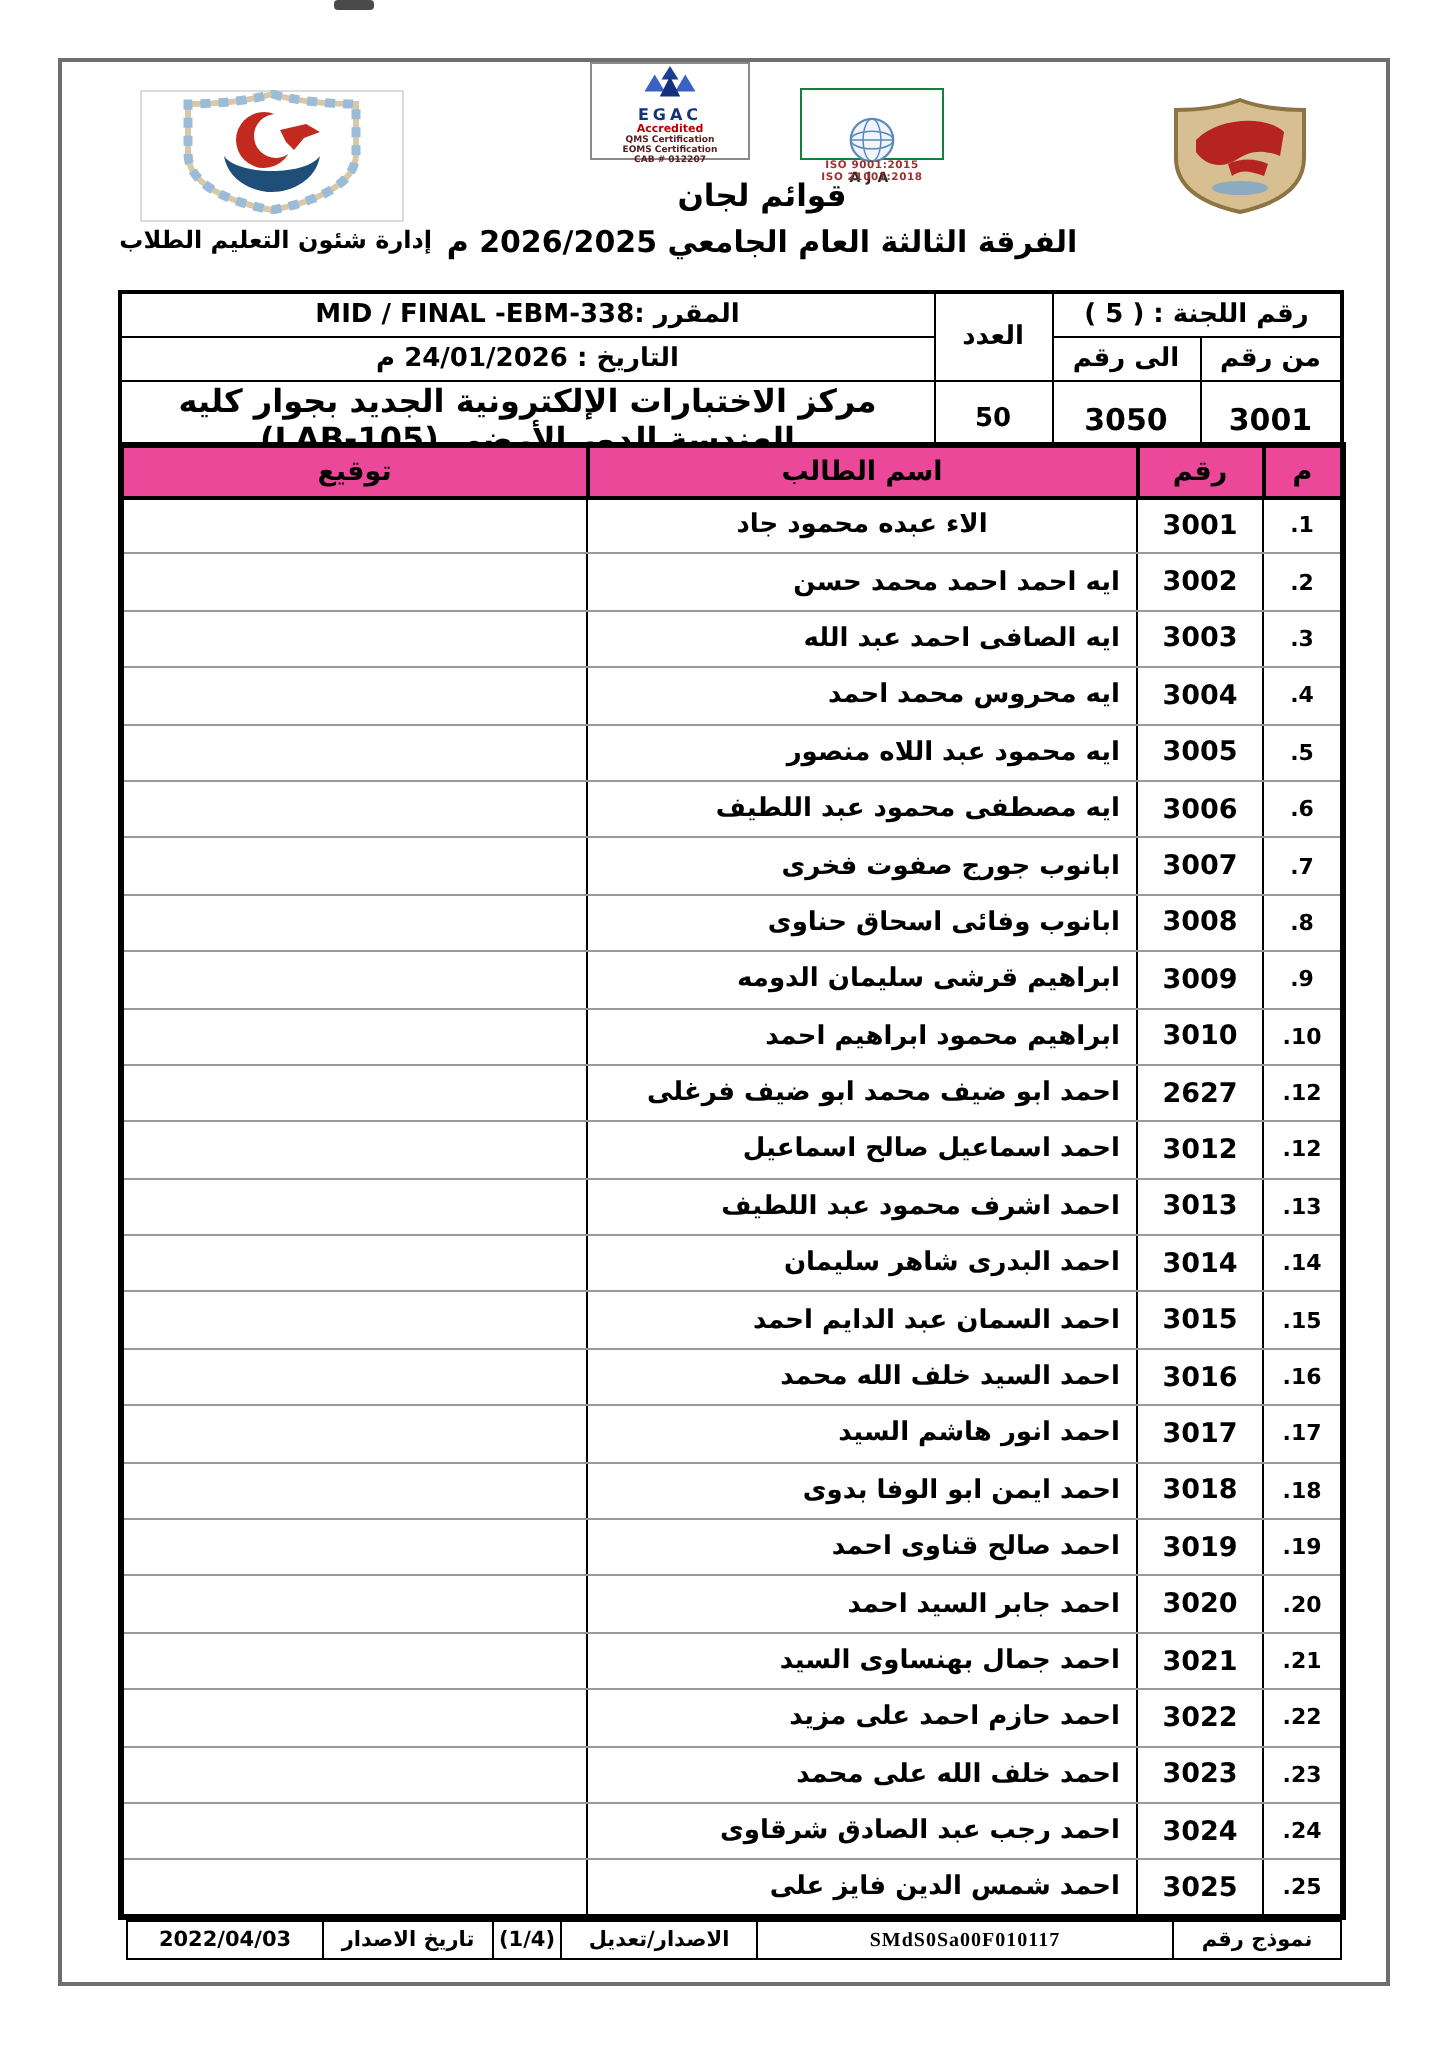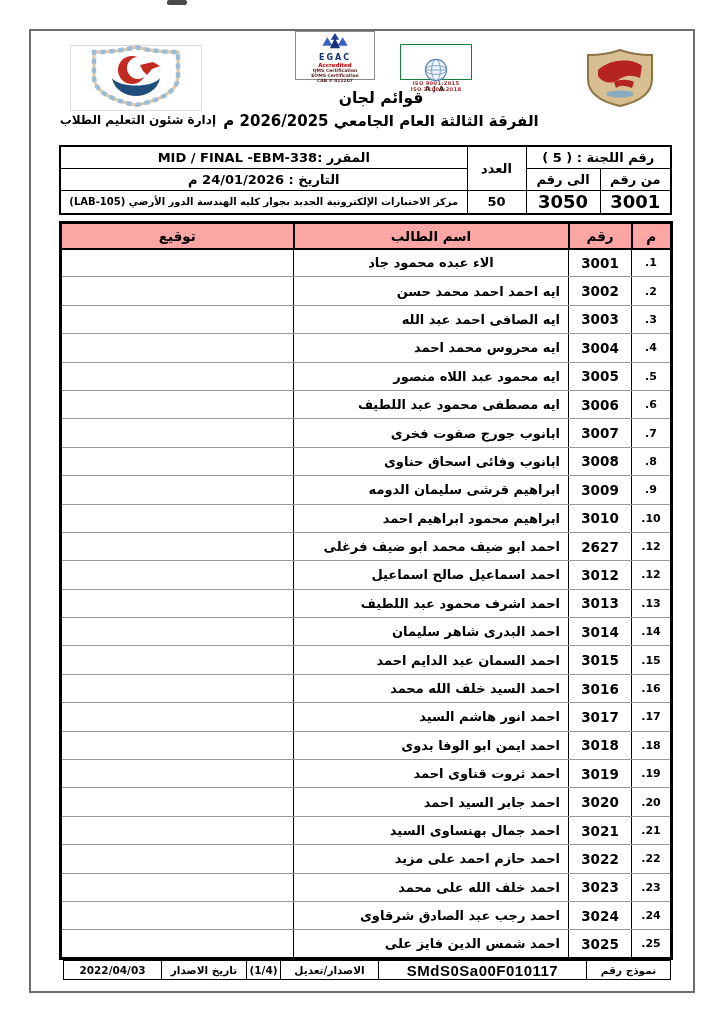--- a/index.html
+++ b/index.html
@@ -23,38 +23,38 @@
   .aja-name { font-size:7px; color:#2a2a2a; letter-spacing:3px; line-height:7px; }
   .iso-line { font-size:5.2px; color:#a03030; line-height:6px; letter-spacing:0.3px; }
   .doc-title { position:absolute; left:160px; top:58px; width:380px; text-align:center; font-size:15.5px; direction:rtl; }
   .doc-subtitle { position:absolute; left:160px; top:81px; width:380px; text-align:center; font-size:15px; direction:rtl; }
 
   
   table { border-collapse:collapse; table-layout:fixed; }
   .info { position:absolute; left:28px; top:114px; width:611px; direction:rtl; border:2.5px solid #000; }
   .info td { border:1.5px solid #000; text-align:center; vertical-align:middle; font-size:13px; padding:0; }
   .info tr.r1 { height:22px; } .info tr.r2 { height:22px; } .info tr.r3 { height:24px; }
-  .info .big-val { font-size:18px; }
-  .info .loc { font-size:10px; }
+  .info .big-val { font-size:15px; }
+  .info .loc { font-size:16px; }
 
   
   .students { position:absolute; left:28px; top:190px; width:611px; direction:rtl; border:3px solid #000; }
-  .students th { background:#fca5a5; border:2px solid #000; font-size:13.5px; height:26px; text-align:center; vertical-align:middle; padding:0; }
+  .students th { background:#ec4899; border:2px solid #000; font-size:13.5px; height:26px; text-align:center; vertical-align:middle; padding:0; }
   .students td { border-left:1.5px solid #000; border-right:1.5px solid #000; border-top:1px solid #999; border-bottom:1px solid #999; vertical-align:middle; padding:0; }
   .students tr.data { height:28.4px; }
   .c-idx { text-align:center; font-size:11px; direction:rtl; }
   .c-id  { text-align:center; font-size:13.5px; }
   .c-name{ text-align:right; font-size:13px; padding-right:8px !important; }
   .c-name.center { text-align:center; padding-right:0 !important; }
   .c-sig { }
 
   
   .footer { position:absolute; left:32px; top:929px; width:607px; direction:rtl; }
   .footer td { border:1.2px solid #000; height:19px; text-align:center; vertical-align:middle; font-size:10.5px; padding:0 2px; }
-  .footer .code { font-family:Liberation Sans, sans-serif; font-size:15px; letter-spacing:0.5px; }
+  .footer .code { font-family:Liberation Serif, serif; font-size:10px; letter-spacing:0.5px; }
 </style>
 </head>
 <body>
 
 <div class="sheet">
   <div class="scan-mark"></div>
 
   <div class="frame">
 
     <div class="hdr">
@@ -267,21 +267,21 @@
           </tr>
           <tr class="data">
             <td class="c-idx">18.</td>
             <td class="c-id">3018</td>
             <td class="c-name">احمد ايمن ابو الوفا بدوى</td>
             <td class="c-sig"></td>
           </tr>
           <tr class="data">
             <td class="c-idx">19.</td>
             <td class="c-id">3019</td>
-            <td class="c-name">احمد ثروت قناوى احمد</td>
+            <td class="c-name">احمد صالح قناوى احمد</td>
             <td class="c-sig"></td>
           </tr>
           <tr class="data">
             <td class="c-idx">20.</td>
             <td class="c-id">3020</td>
             <td class="c-name">احمد جابر السيد احمد</td>
             <td class="c-sig"></td>
           </tr>
           <tr class="data">
             <td class="c-idx">21.</td>

